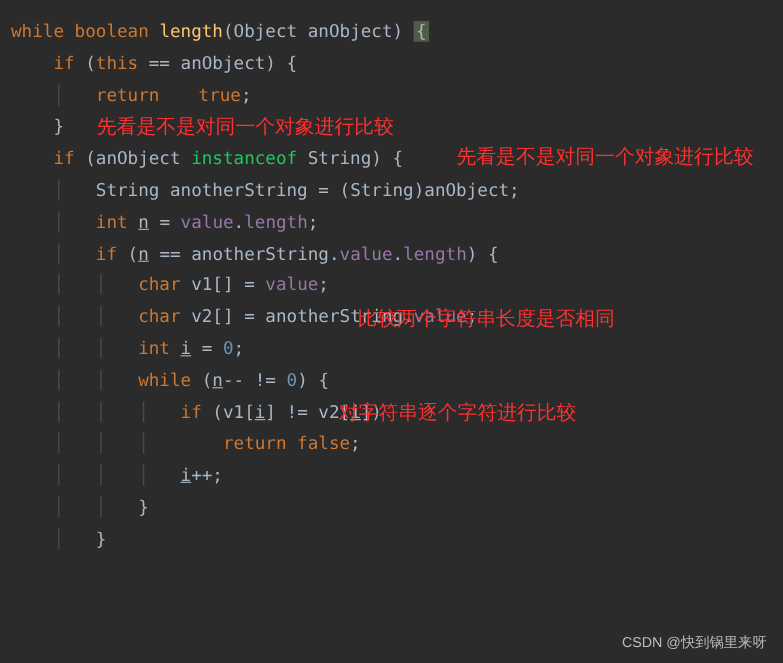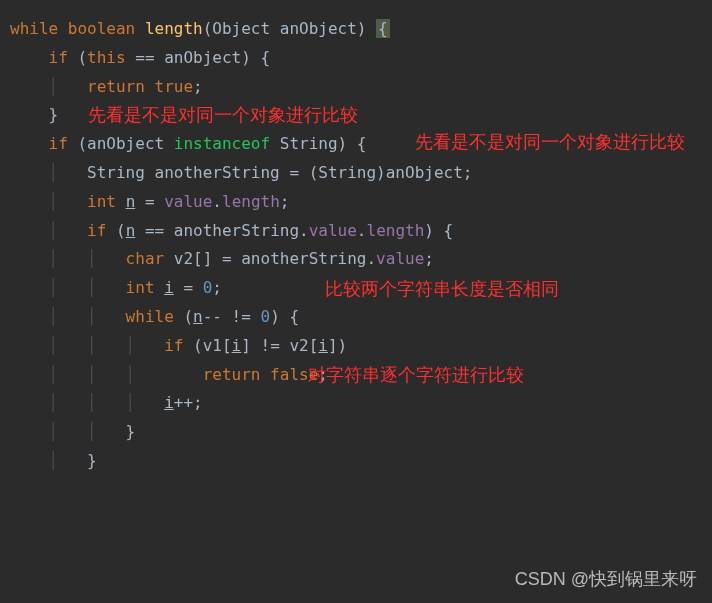--- a/index.html
+++ b/index.html
@@ -16,21 +16,21 @@
     }
     .code-container { position: relative; color: #a9b7c6; }
     .kw-public { color: #cc7832; }
     .kw-boolean { color: #cc7832; }
     .kw-return { color: #cc7832; }
     .kw-instanceof { color: #22c55e; text-align: right; }
     .kw-int { color: #cc7832; }
     .kw-char { color: #cc7832; }
     .kw-while { color: #cc7832; text-align: center; }
     .kw-if { color: #cc7832; }
-    .kw-true { color: #cc7832; }
+    .kw-true { color: #cc7832; margin-left: 26px; }
     .kw-false { color: #cc7832; }
     .kw-this { color: #cc7832; }
     .type { color: #a9b7c6; }
     .method-name { color: #ffc66d; }
     .param { color: #a9b7c6; }
     .field { color: #9876aa; }
     .number { color: #6897bb; }
     .underlined { text-decoration: underline; text-decoration-color: #a9b7c6; }
     .punct { color: #a9b7c6; }
     .hl-brace { background: #515b47; color: #a9b7c6; padding: 0 2px; }
@@ -46,36 +46,37 @@
     }
     .ann1 { top: 103px; left: 88px; }
     .ann2 { top: 130px; left: 415px; width: 280px; white-space: normal; }
     .ann3 { top: 277px; left: 325px; }
     .ann4 { top: 363px; left: 308px; }
     .watermark {
       position: absolute;
       bottom: 8px;
       right: 15px;
       color: #bababa;
-      font-size: 18px;
+      font-size: 13px;
       font-family: 'Microsoft YaHei', sans-serif;
     }
   </style>
 </head>
 <body>
 
 <div class="code-container">
 <div class="line"><span class="kw-public">while</span> <span class="kw-boolean">boolean</span> <span class="method-name">length</span><span class="punct">(</span><span class="type">Object</span> <span class="param">anObject</span><span class="punct">)</span> <span class="hl-brace">{</span></div>
 <div class="line">    <span class="kw-if">if</span> <span class="punct">(</span><span class="kw-this">this</span> <span class="punct">==</span> <span>anObject</span><span class="punct">)</span> <span class="punct">{</span></div>
 <div class="line">    <span class="guide">│</span>   <span class="kw-return">return</span> <span class="kw-true">true</span><span class="punct">;</span></div>
 <div class="line">    <span class="punct">}</span></div>
 <div class="line">    <span class="kw-if">if</span> <span class="punct">(</span><span>anObject</span> <span class="kw-instanceof">instanceof</span> <span class="type">String</span><span class="punct">)</span> <span class="punct">{</span></div>
 <div class="line">    <span class="guide">│</span>   <span class="type">String</span> <span>anotherString</span> <span class="punct">=</span> <span>(String)</span><span>anObject</span><span class="punct">;</span></div>
 <div class="line">    <span class="guide">│</span>   <span class="kw-int">int</span> <span class="underlined">n</span> <span class="punct">=</span> <span class="field">value</span><span class="punct">.</span><span class="field">length</span><span class="punct">;</span></div>
 <div class="line">    <span class="guide">│</span>   <span class="kw-if">if</span> <span class="punct">(</span><span class="underlined">n</span> <span class="punct">==</span> <span>anotherString</span><span class="punct">.</span><span class="field">value</span><span class="punct">.</span><span class="field">length</span><span class="punct">)</span> <span class="punct">{</span></div>
+<div class="line">    <span class="guide">│   │</span>   <span class="kw-char">char</span> <span>v1</span><span class="punct">[]</span> <span class="punct">=</span> <span class="field">value</span><span class="punct">;</span></div>
 <div class="line">    <span class="guide">│   │</span>   <span class="kw-char">char</span> <span>v2</span><span class="punct">[]</span> <span class="punct">=</span> <span>anotherString</span><span class="punct">.</span><span class="field">value</span><span class="punct">;</span></div>
 <div class="line">    <span class="guide">│   │</span>   <span class="kw-int">int</span> <span class="underlined">i</span> <span class="punct">=</span> <span class="number">0</span><span class="punct">;</span></div>
 <div class="line">    <span class="guide">│   │</span>   <span class="kw-while">while</span> <span class="punct">(</span><span class="underlined">n</span><span class="punct">--</span> <span class="punct">!=</span> <span class="number">0</span><span class="punct">)</span> <span class="punct">{</span></div>
 <div class="line">    <span class="guide">│   │   │</span>   <span class="kw-if">if</span> <span class="punct">(</span><span>v1</span><span class="punct">[</span><span class="underlined">i</span><span class="punct">]</span> <span class="punct">!=</span> <span>v2</span><span class="punct">[</span><span class="underlined">i</span><span class="punct">]</span><span class="punct">)</span></div>
 <div class="line">    <span class="guide">│   │   │</span>       <span class="kw-return">return</span> <span class="kw-false">false</span><span class="punct">;</span></div>
 <div class="line">    <span class="guide">│   │   │</span>   <span class="underlined">i</span><span class="punct">++</span><span class="punct">;</span></div>
 <div class="line">    <span class="guide">│   │</span>   <span class="punct">}</span></div>
 <div class="line">    <span class="guide">│</span>   <span class="punct">}</span></div>
 </div>
 

